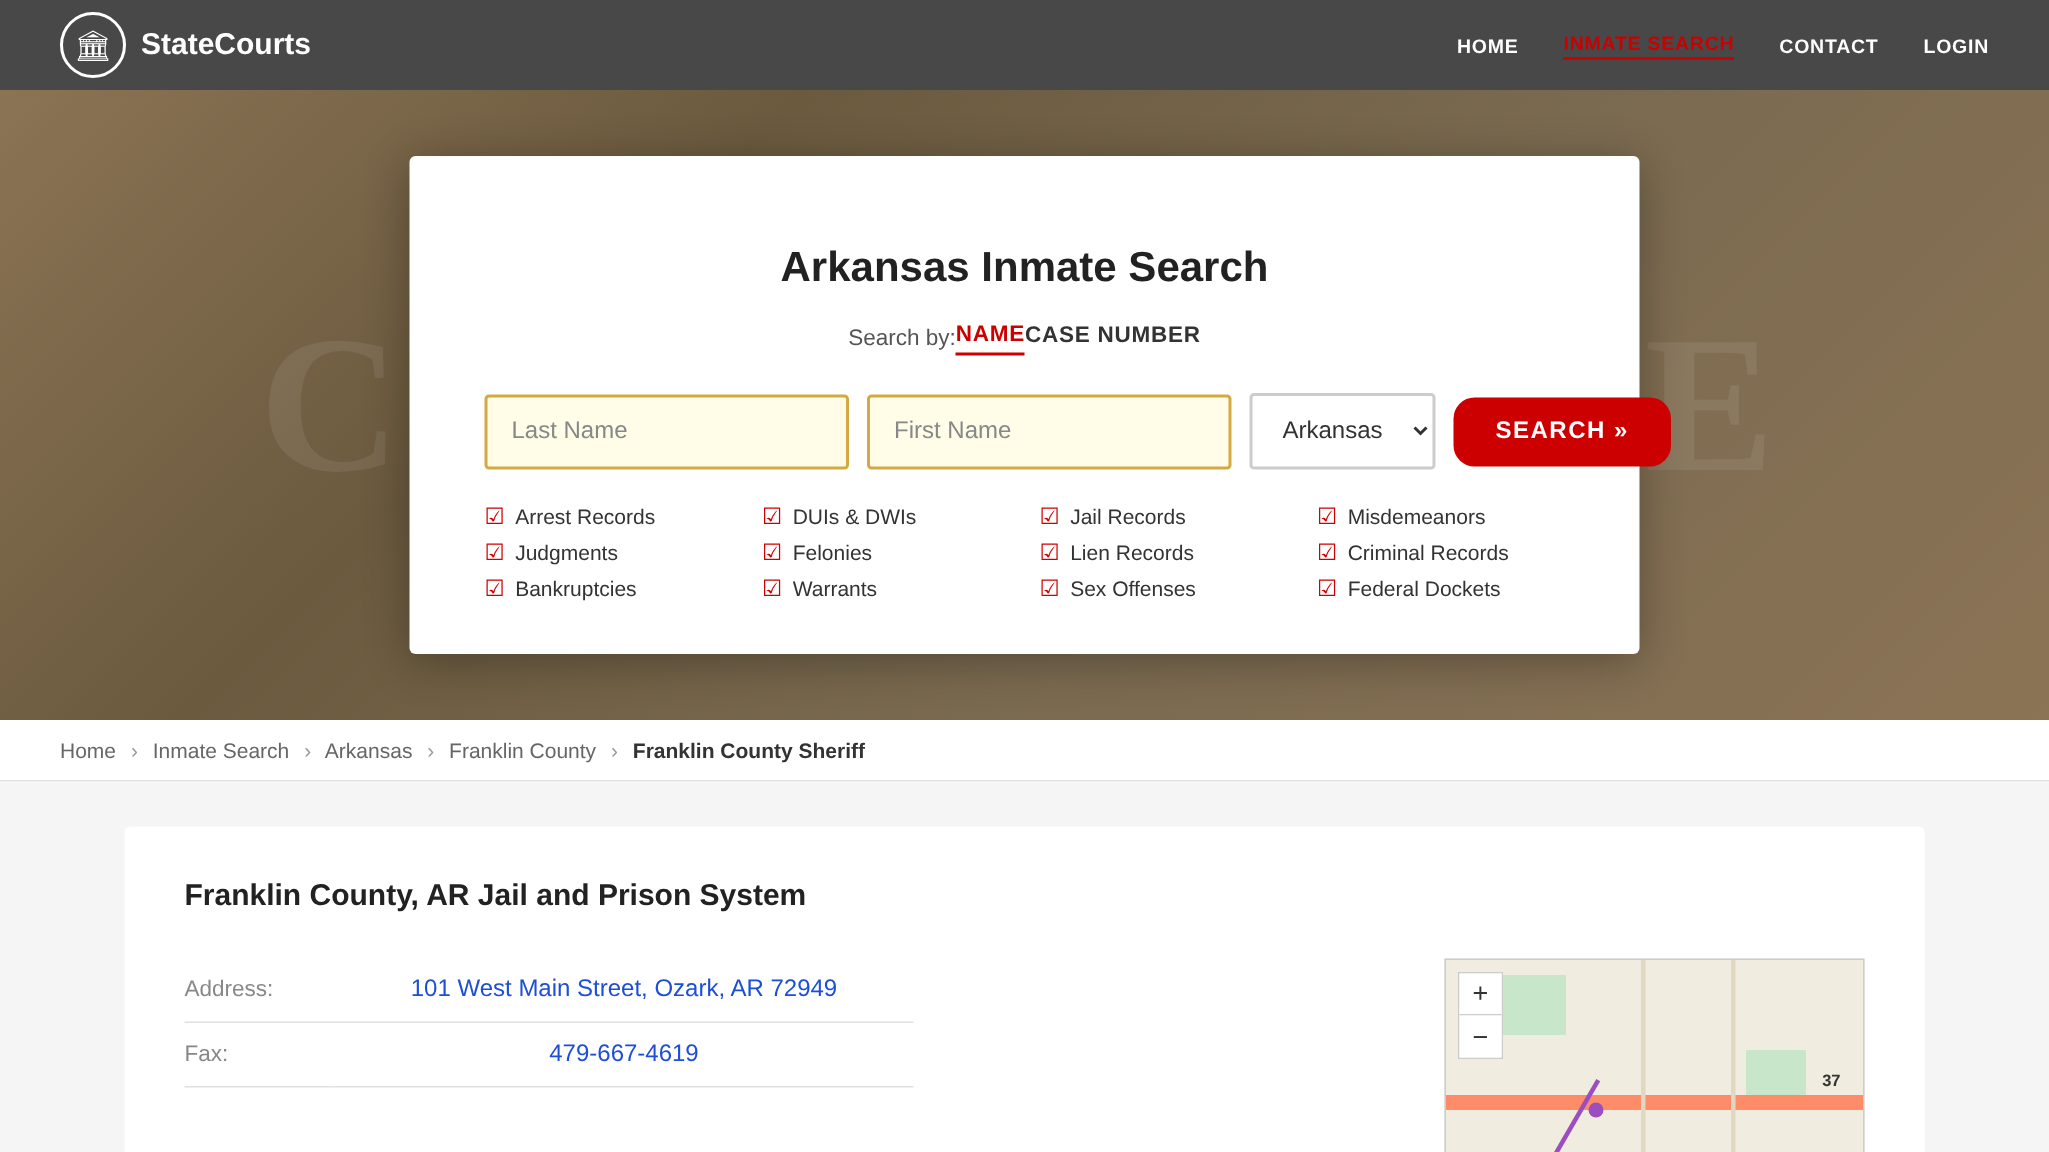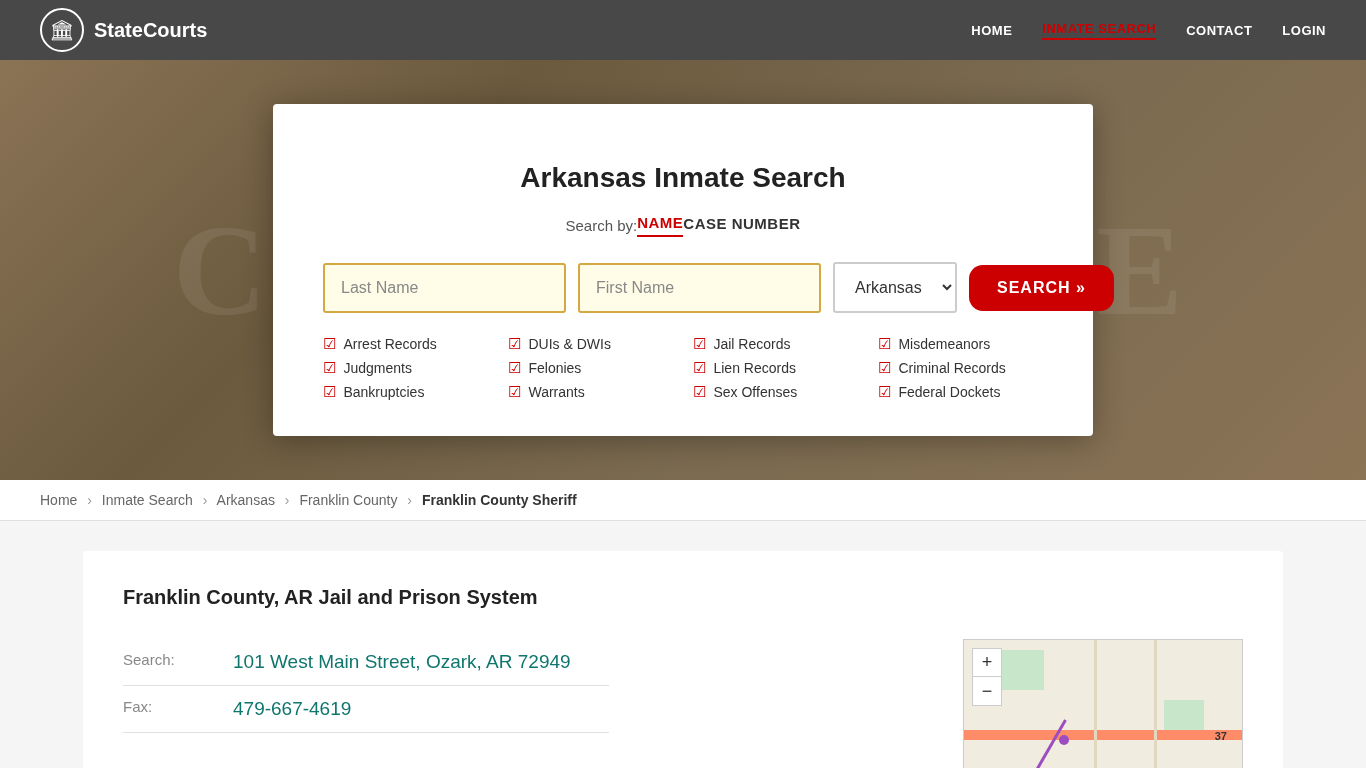--- a/index.html
+++ b/index.html
@@ -242,23 +242,24 @@
       padding: 10px 0;
     }
     .info-label {
       color: #888;
       font-size: 15px;
       width: 100px;
       padding: 12px 0;
       vertical-align: top;
     }
     .info-value {
-      color: #0f766e;
-      font-size: 19px;
+      color: #1d4ed8;
+      font-size: 16px;
       padding: 12px 10px;
+      text-align: center;
     }
 
     
     .content-body {
       display: flex;
       gap: 30px;
     }
     .content-left {
       flex: 1;
     }
@@ -442,21 +443,21 @@
 <div class="content-area">
   <div class="content-card">
     <h2 class="content-title">Franklin County, AR Jail and Prison System</h2>
 
     <div class="content-body">
 
       <div class="content-left">
         <table class="info-table">
           <tbody>
             <tr class="info-row">
-              <td class="info-label">Search:</td>
+              <td class="info-label">Address:</td>
               <td class="info-value">101 West Main Street, Ozark, AR 72949</td>
             </tr>
             <tr class="info-row">
               <td class="info-label">Fax:</td>
               <td class="info-value">479-667-4619</td>
             </tr>
 
           </tbody>
         </table>
       </div>
@@ -471,21 +472,21 @@
 
           <div class="map-road-h" style="width:100%;top:90px;left:0;background:#ff8c69;height:10px;"></div>
 
           <div class="map-road-v" style="height:100%;top:0;left:130px;background:#e0d8c0;width:3px;"></div>
           <div class="map-road-v" style="height:100%;top:0;left:190px;background:#e0d8c0;width:3px;"></div>
 
           <div style="position:absolute;width:3px;height:120px;background:#9c4dc0;top:80px;left:100px;transform:rotate(30deg);transform-origin:top center;"></div>
 
           <div style="position:absolute;width:10px;height:10px;background:#9c4dc0;border-radius:50%;top:95px;left:95px;"></div>
 
-          <span class="map-label" style="top:90px;right:15px;">37</span>
+          <span class="map-label" style="top:75px;right:15px;">37</span>
 
           <div class="map-controls">
             <button class="map-control-btn">+</button>
             <button class="map-control-btn">−</button>
           </div>
         </div>
       </div>
     </div>
   </div>
 </div>

